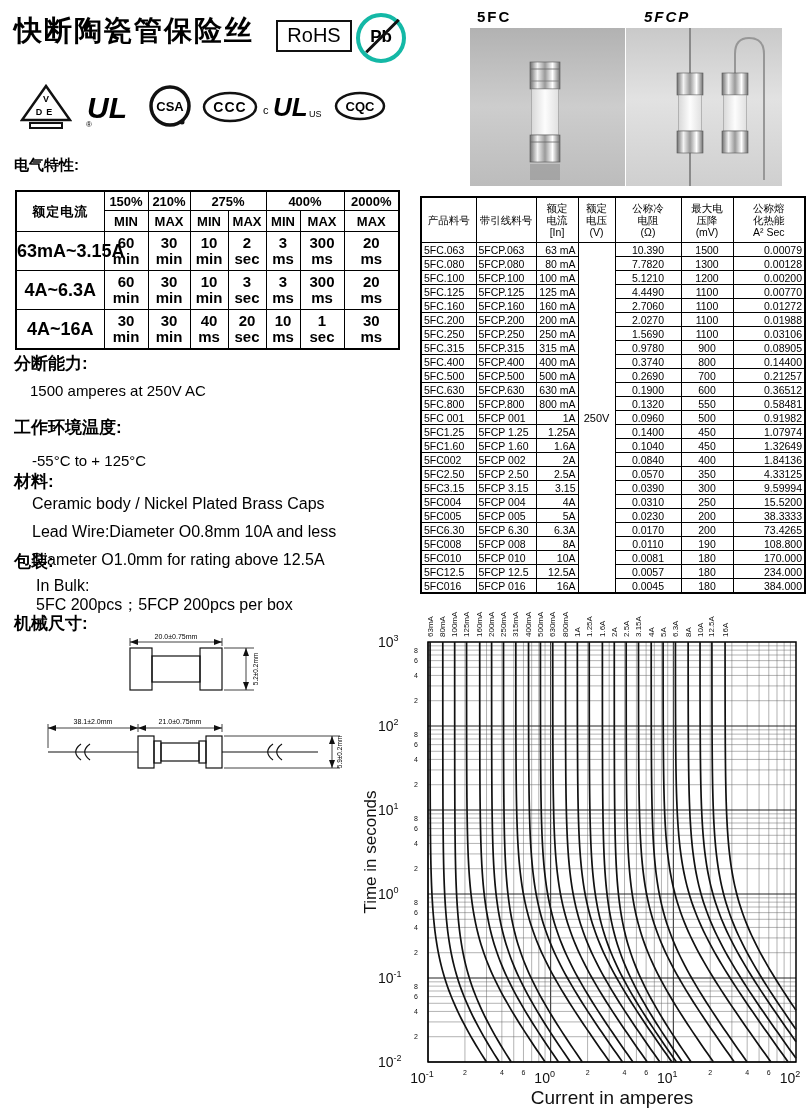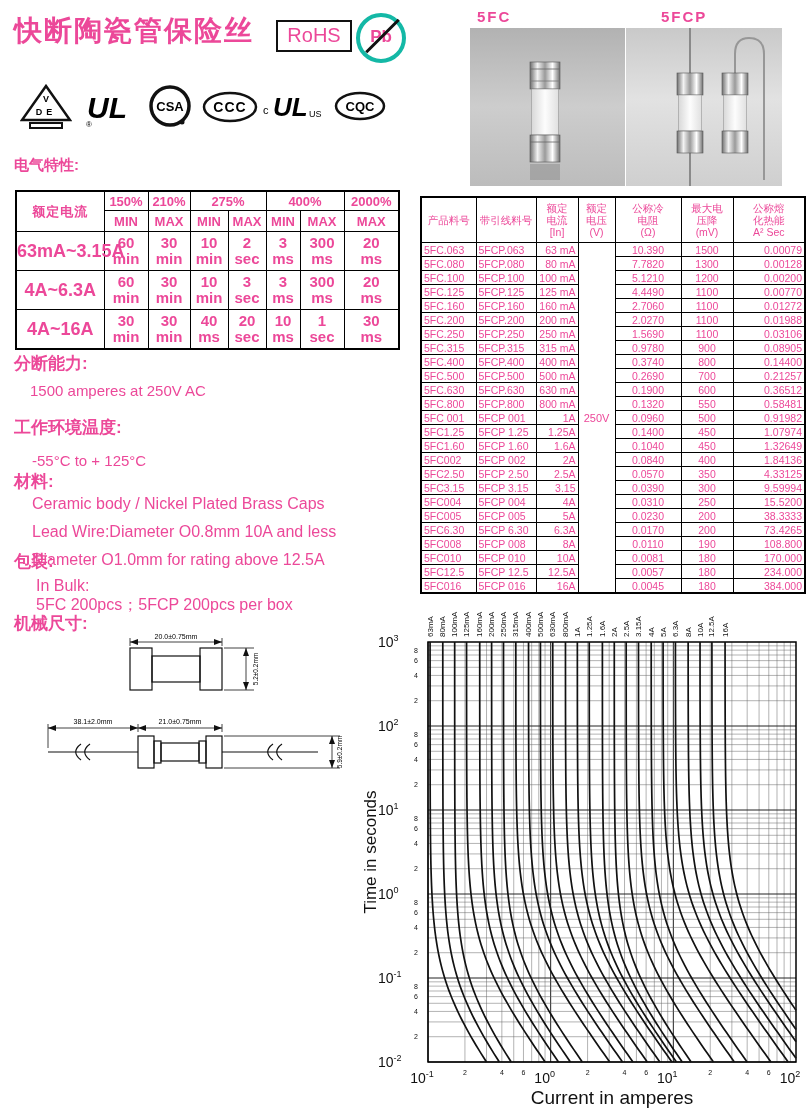--- a/index.html
+++ b/index.html
@@ -1,17 +1,17 @@
 <!DOCTYPE html>
 <html><head>
 <meta charset="utf-8">
 <style>
   html,body{margin:0;padding:0;background:#e8e8e8;}
   #page{position:relative;width:810px;height:1111px;background:#ffffff;
-        font-family:"Liberation Sans","DejaVu Sans",sans-serif;color:#ec4899;overflow:hidden;}
+        font-family:"Liberation Sans","DejaVu Sans",sans-serif;color:#000000;overflow:hidden;}
   .abs{position:absolute;}
   .doc-title{font-size:28px;font-weight:bold;letter-spacing:2px;}
   .sec-head{font-size:17px;font-weight:bold;}
   .sec-head-sm{font-size:15px;font-weight:bold;}
   .body-text{font-size:15px;}
   .body-text-sm{font-size:16px;line-height:28px;white-space:pre-line;}
   .rohs-box{border:2px solid #111;width:72px;height:28px;text-align:center;
             line-height:27px;font-size:20px;}
   .pb-badge{width:42px;height:42px;border:4px solid #14b8a6;border-radius:50%;
             text-align:center;line-height:40px;font-size:17px;font-weight:bold;}
@@ -233,21 +233,21 @@
         <polygon points="192,96 184,93 184,99"></polygon>
       <polygon points="302,104 299,112 305,112"></polygon>
         <polygon points="302,136 299,128 305,128"></polygon>
     </g>
     <text x="63" y="92" font-size="7" text-anchor="middle">38.1±2.0mm</text>
     <text x="150" y="92" font-size="7" text-anchor="middle">21.0±0.75mm</text>
     <text x="312" y="120" font-size="6.5" text-anchor="middle" transform="rotate(-90 312 120)">5.9±0.2mm</text>
   </svg>
 
   <div class="abs photo-label" style="left:477px;top:8px;">5FC</div>
-  <div class="abs photo-label" style="left:661px;top:8px;">5FCP</div>
+  <div class="abs photo-label" style="left:644px;top:8px;font-style:italic;">5FCP</div>
   <svg class="abs" style="left:470px;top:28px;" width="312" height="158" viewBox="0 0 312 158">
     <defs>
       <linearGradient id="gBgL" x1="0" y1="0" x2="0" y2="1">
         <stop offset="0" stop-color="#b2b2b2"></stop>
           <stop offset="0.5" stop-color="#cdcdcd"></stop>
           <stop offset="1" stop-color="#bcbcbc"></stop>
       </linearGradient>
       <linearGradient id="gBgR" x1="0" y1="0" x2="0" y2="1">
         <stop offset="0" stop-color="#c9c9c9"></stop>
           <stop offset="0.45" stop-color="#e2e2e2"></stop>

